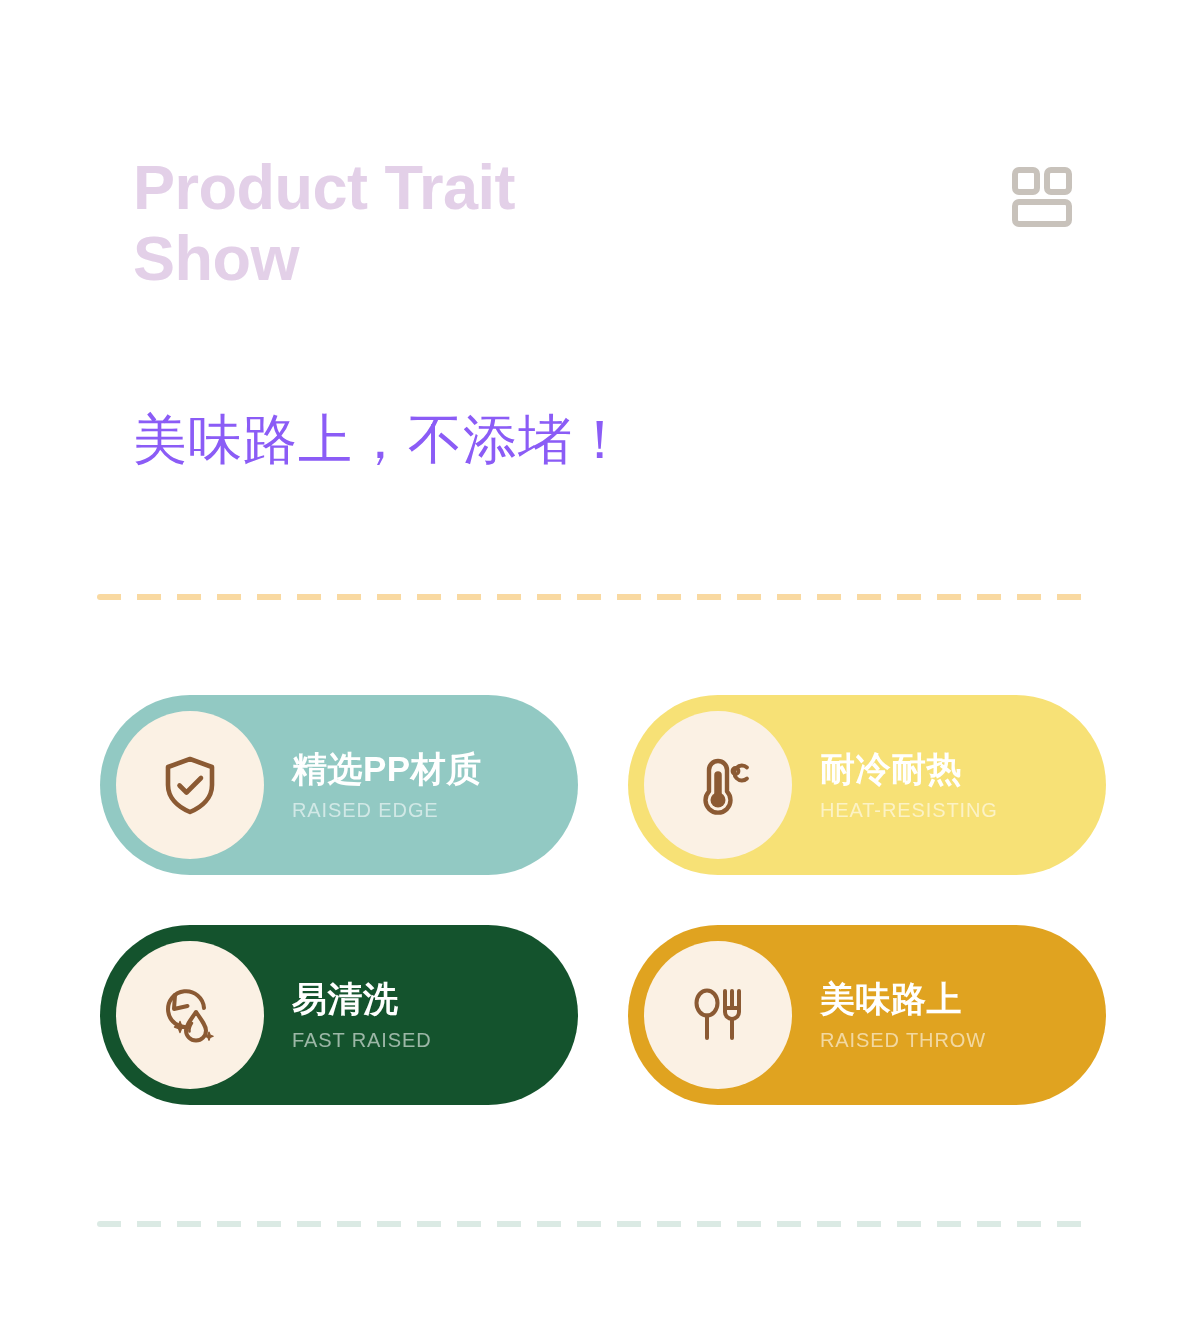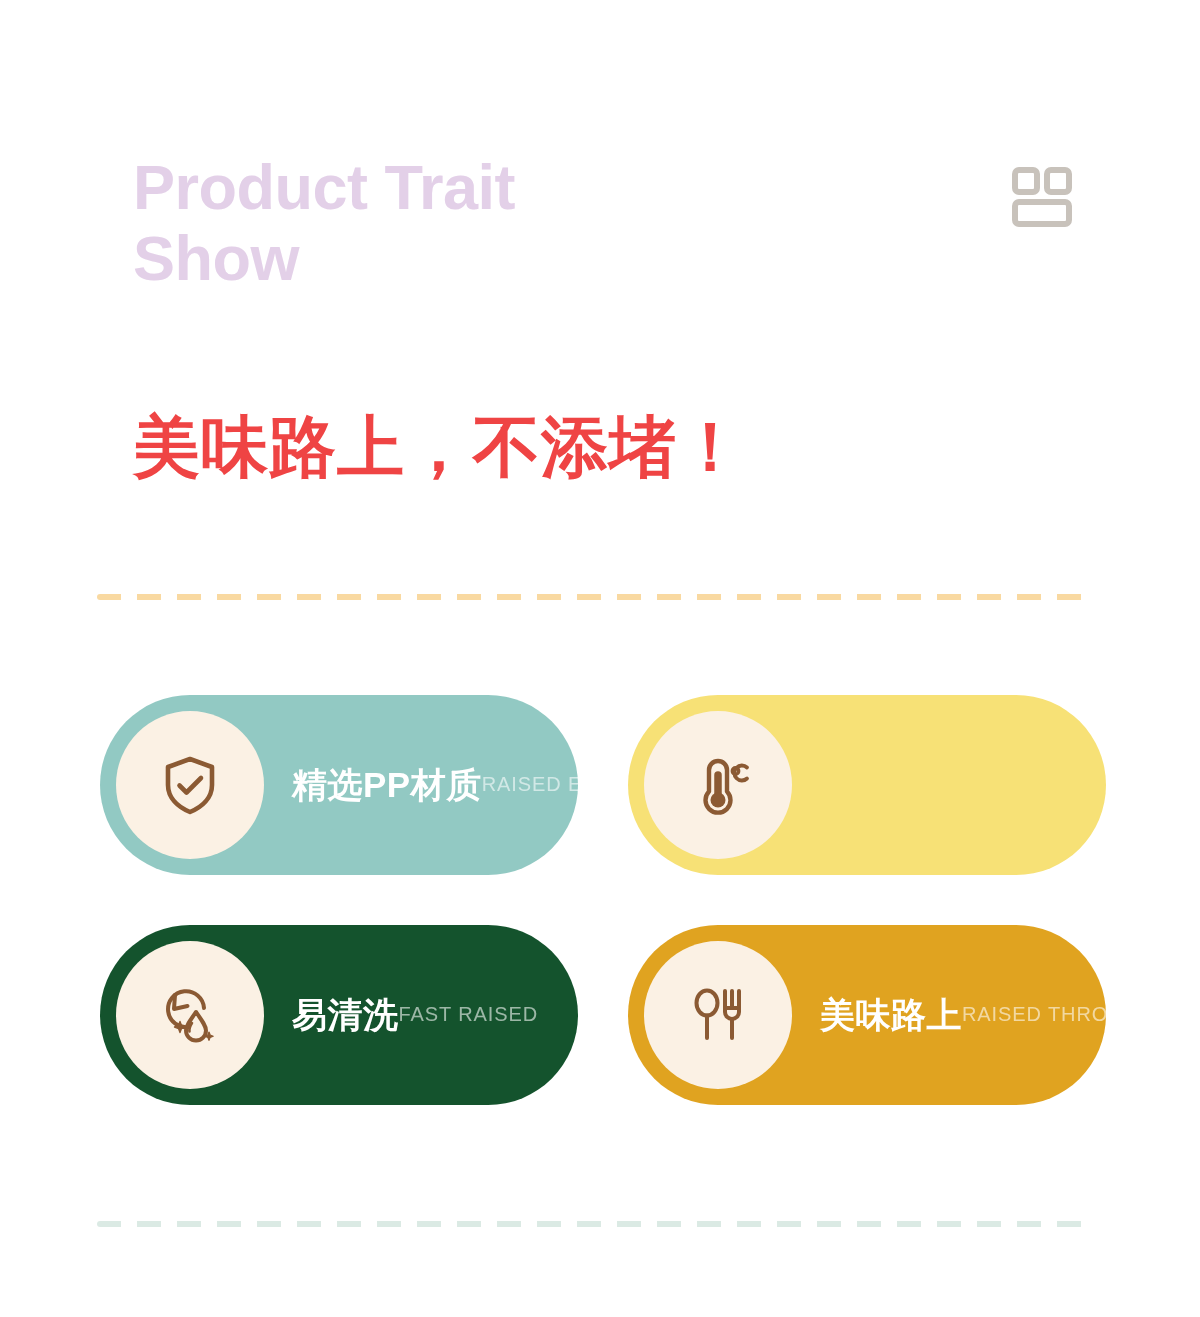--- a/index.html
+++ b/index.html
@@ -42,23 +42,23 @@
     right: 0;
     top: 14px;
     width: 62px;
     height: 62px;
   }
 
   .title-cn {
     position: absolute;
     left: 133px;
     top: 410px;
-    font-size: 67px;
-    font-weight: 700;
-    color: #ef4444;
+    font-size: 54px;
+    font-weight: 400;
+    color: #8b5cf6;
     letter-spacing: 1px;
     line-height: 1.1;
     white-space: nowrap;
   }
 
   
   .rule {
     position: absolute;
     left: 97px;
     width: 998px;
@@ -112,21 +112,21 @@
     display: flex;
     align-items: center;
     justify-content: center;
   }
 
   .card-icon-wrap svg { display: block; }
 
   .card-text {
     margin-left: 28px;
     display: flex;
-    flex-direction: row;
+    flex-direction: column;
     justify-content: center;
   }
 
   .card-title {
     font-size: 35px;
     font-weight: 700;
     color: #ffffff;
     line-height: 1.22;
     letter-spacing: 0.5px;
     white-space: nowrap;
@@ -186,20 +186,24 @@
         <span>
           <svg viewBox="0 0 64 64" width="64" height="64" fill="none" stroke="#8b5a33" stroke-width="4.4" stroke-linecap="round" stroke-linejoin="round">
             <path d="M32 8 C27 8 23 12 23 17 V38.5 A12.5 12.5 0 1 0 41 38.5 V17 C41 12 37 8 32 8 Z"></path>
             <path d="M32 22 V42" stroke-width="7.5"></path>
             <circle cx="32" cy="47" r="7.5" fill="#8b5a33" stroke="none"></circle>
             <circle cx="49.5" cy="18" r="3.2" stroke-width="3.4"></circle>
             <path d="M61 14.5 A7.5 7.5 0 1 0 61 25.5" stroke-width="3.8"></path>
           </svg>
         </span>
       </div>
+      <div class="card-text">
+        <div class="card-title">耐冷耐热</div>
+        <div class="card-sub">HEAT-RESISTING</div>
+      </div>
     </div>
 
     <div class="card" style="background:#14532d;">
       <div class="card-icon-wrap">
         <span>
           <svg viewBox="0 0 64 64" width="64" height="64" fill="none" stroke="#8b5a33" stroke-width="4" stroke-linecap="round" stroke-linejoin="round">
             <path d="M46 25 A18 18 0 1 0 31 44"></path>
             <path d="M17 12 L16 26 L29.5 23"></path>
             <path d="M38 29 C44 37.5 48 43 48 47.5 A10 10 0 0 1 28 47.5 C28 43 32 37.5 38 29 Z"></path>
             <path d="M34 40 C31.5 44 31 46 31.5 48.5" stroke-width="2.6"></path>

